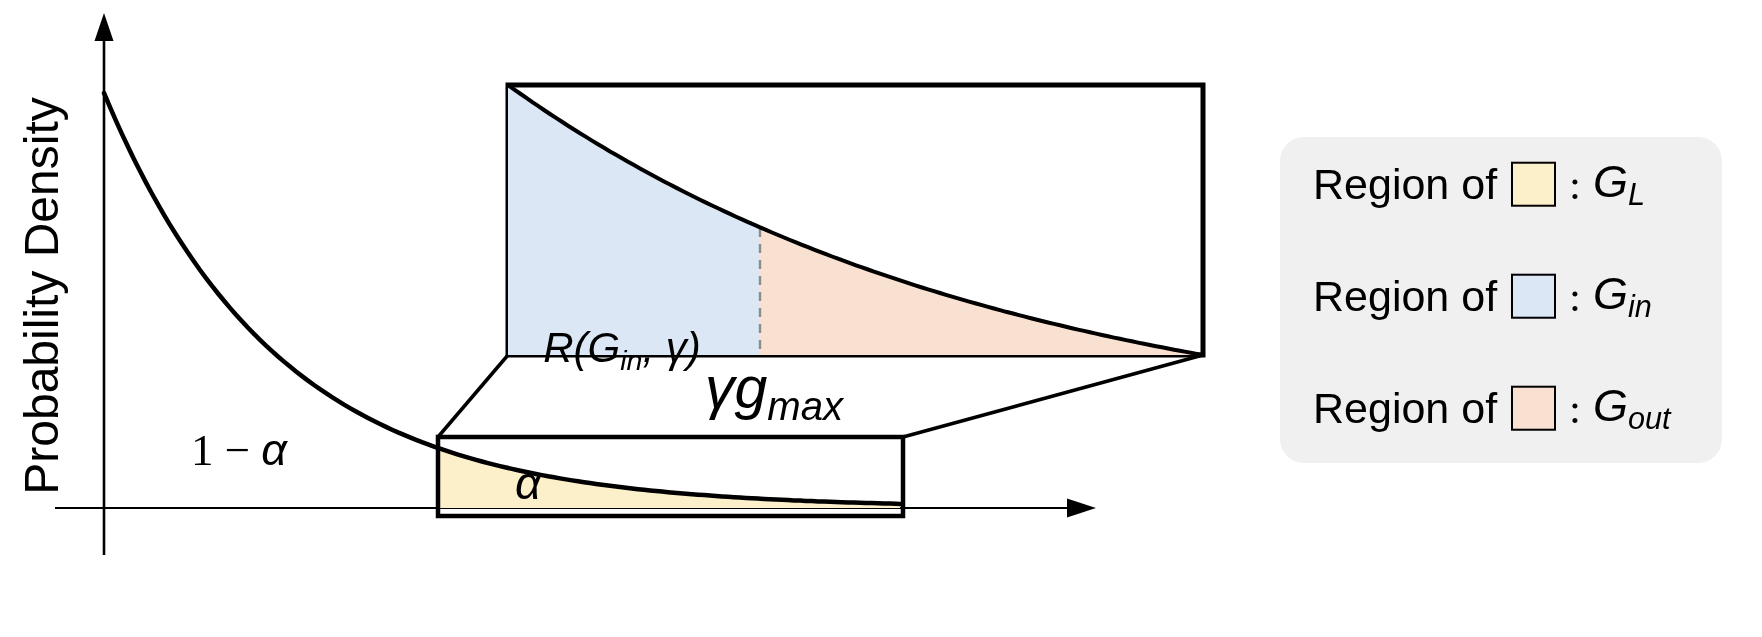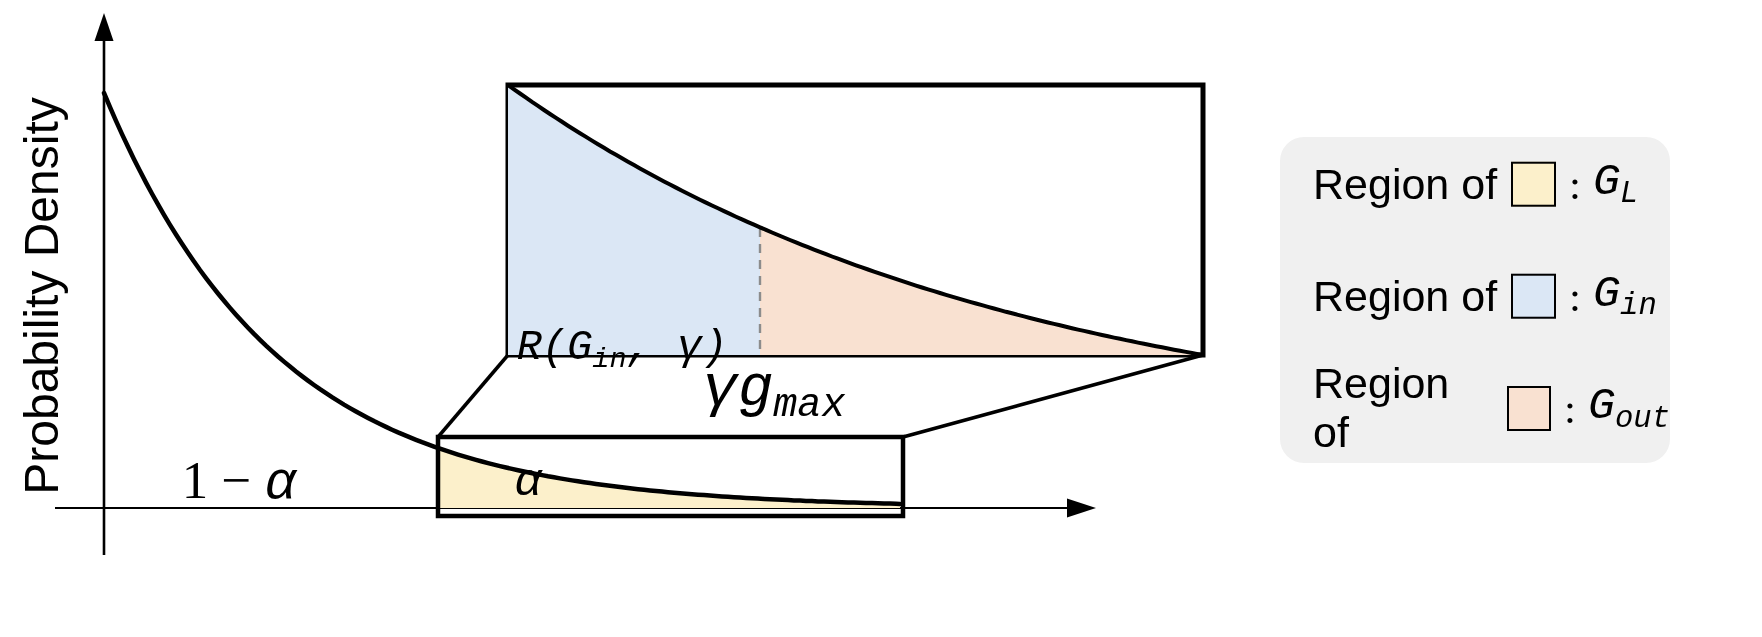--- a/index.html
+++ b/index.html
@@ -8,34 +8,34 @@
     width:1762px;height:637px;
     background:#ffffff;
     font-family:"Liberation Sans", sans-serif;
     color:#000;
     overflow:hidden;
   }
   .layer{position:absolute;left:0;top:0;}
   .lbl{position:absolute;white-space:nowrap;line-height:1;}
   .center{transform:translate(-50%,-50%);}
   .sans{font-family:"Liberation Sans", sans-serif;}
-  .math{font-family:Liberation Mono, monospace;font-style:italic;}
+  .math{font-family:Liberation Sans, sans-serif;font-style:italic;}
   .mathup{font-family:"Liberation Serif", serif;font-style:normal;}
   .sub{font-size:0.68em;vertical-align:-0.28em;}
 
   .ylabel{left:42px;top:296px;transform:translate(-50%,-50%) rotate(-90deg);font-size:48px;}
   .xlabel{left:578px;top:577px;font-size:45px;}
-  .one-minus-alpha{left:239px;top:450px;font-size:53px;margin-top:32px;}
+  .one-minus-alpha{left:239px;top:450px;font-size:45px;}
   .alpha-lbl{left:528px;top:483px;font-size:46px;}
   .gamma-gmax{left:774px;top:393px;font-size:59px;}
   .r-in{left:622px;top:318px;font-size:42px;margin-top:33px;}
   .r-out{left:876px;top:316px;font-size:42px;}
 
   .legend{
-    position:absolute;left:1280px;top:137px;width:390px;height:326px;
+    position:absolute;left:1280px;top:137px;width:442px;height:326px;
     background:#f0f0f0;border-radius:24px;
   }
   .legend-row{
     position:absolute;left:33px;display:flex;align-items:center;
     transform:translateY(-50%);
   }
   .legend-row .txt{font-size:43px;}
   .legend-row .swatch{
     width:41px;height:41px;border:2.5px solid #000;margin-left:14px;
     box-sizing:content-box;

